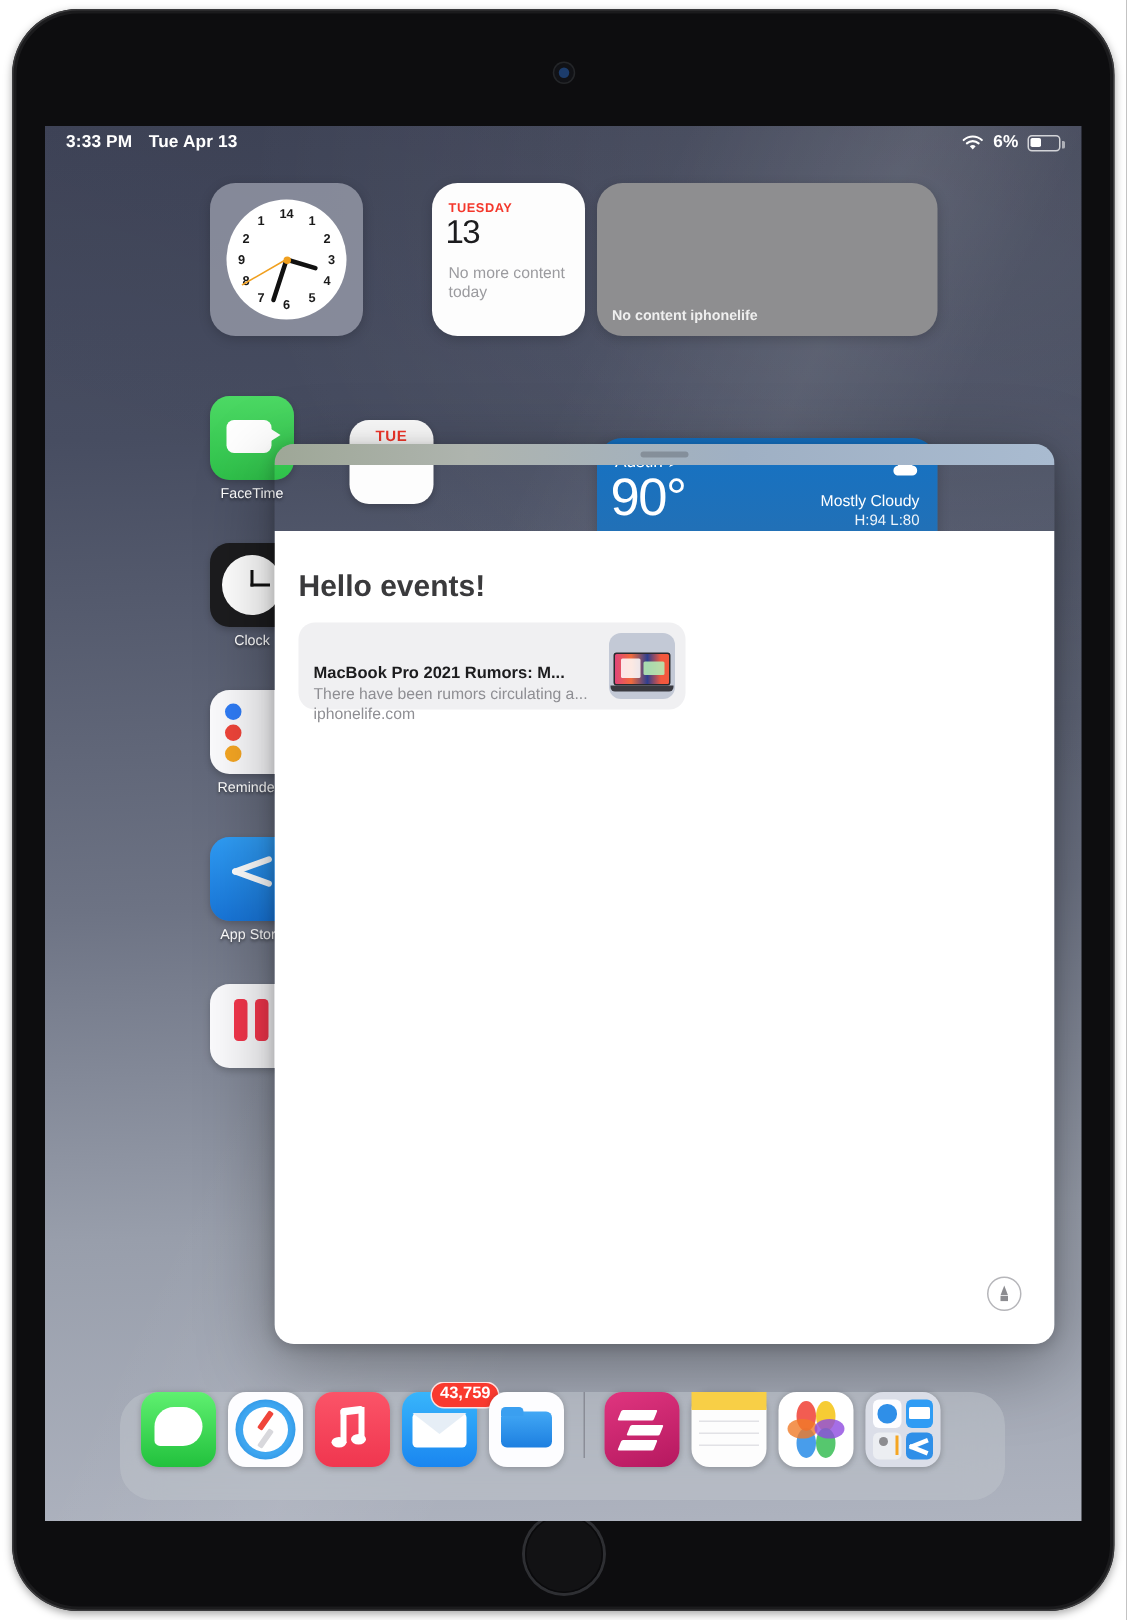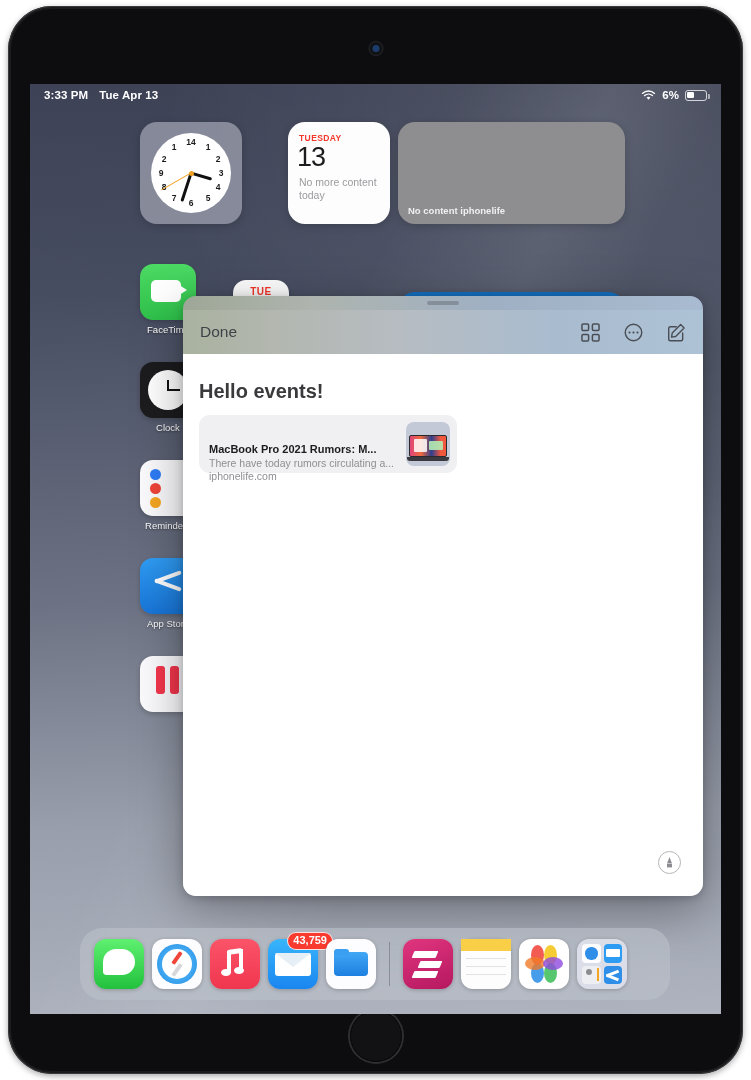--- a/index.html
+++ b/index.html
@@ -63,21 +63,21 @@
          width:12px; text-align:center; line-height:1; }
   .hand { position:absolute; left:50%; top:50%; transform-origin:50% 100%; border-radius:2px; }
   .h-hour { width:3.2px; height:22px; background:#111; margin-left:-1.6px; margin-top:-22px; }
   .h-min  { width:2.6px; height:30px; background:#111; margin-left:-1.3px; margin-top:-30px; }
   .h-sec  { width:1.2px; height:34px; background:#f0a020; margin-left:-.6px; margin-top:-34px; }
   .pin { position:absolute; left:50%; top:50%; width:5px; height:5px; margin:-2.5px 0 0 -2.5px;
          border-radius:50%; background:#f0a020; }
 
   .cal-dow { position:absolute; left:11px; top:11px; font-size:8.5px; font-weight:bold;
              color:#f4372b; letter-spacing:.4px; }
-  .cal-day { position:absolute; left:9px; top:20px; font-size:27px; color:#1c1c1e; letter-spacing:-1px; }
+  .cal-day { position:absolute; left:9px; top:20px; font-size:22px; color:#1c1c1e; letter-spacing:-1px; }
   .cal-note { position:absolute; left:11px; top:54px; right:8px; font-size:10.5px;
               color:#9b9b9f; line-height:1.25; }
 
   .blank-txt { position:absolute; left:10px; bottom:8px; font-size:9.5px; font-weight:bold;
                color:#efefef; }
 
   .wx-city { position:absolute; left:12px; top:10px; font-size:11.5px; color:#fff; font-weight:500; }
   .wx-arrow { display:inline-block; margin-left:3px; font-size:10px; }
   .wx-temp { position:absolute; left:9px; top:20px; font-size:35px; color:#fff; font-weight:300; letter-spacing:-1px; }
   .wx-cloud { position:absolute; right:12px; top:14px; width:20px; height:12px; }
@@ -86,21 +86,21 @@
 
   
   .appicon { position:absolute; width:56px; height:56px; border-radius:13px;
              box-shadow:0 2px 5px rgba(0,0,0,.2); overflow:hidden; }
   .applabel { position:absolute; width:74px; text-align:center; font-size:9.5px; color:#fff;
               text-shadow:0 1px 2px rgba(0,0,0,.5); }
 
   
   #dock { position:absolute; left:50px; bottom:14px; width:590px; height:72px;
           background:rgba(190,194,203,.55); border-radius:22px;
-          backdrop-filter:blur(14px); display:flex; align-items:center; padding:0 14px; gap:8px; }
+          backdrop-filter:blur(14px); display:flex; padding:0 14px; gap:8px; }
   .dockicon { width:50px; height:50px; border-radius:12px; position:relative;
               box-shadow:0 1px 4px rgba(0,0,0,.22); overflow:visible; flex:none; }
   .dock-sep { width:1px; height:44px; background:rgba(90,92,100,.45); margin:0 5px; flex:none; }
   .badge { position:absolute; top:-7px; right:-15px; background:#f93a2f; color:#fff;
            font-size:11px; font-weight:bold; border-radius:10px; padding:1px 5px;
            border:1.5px solid rgba(255,255,255,.85); line-height:1.25; }
 
   
   #sheet { position:absolute; left:153px; top:212px; width:520px; height:600px;
            border-radius:13px; overflow:hidden;
@@ -246,49 +246,28 @@
         <div class="wx-cond">Mostly Cloudy</div>
         <div class="wx-hl">H:94 L:80</div>
       </div>
     </div>
 
     <div id="sheet">
       <div id="sheet-grabber-area">
         <div id="grabber"></div>
       </div>
 
-      <div id="sheet-header">
-        <div id="done-btn">Done</div>
-        <div class="hdr-icons">
-          <svg class="hdr-ico" viewBox="0 0 20 20">
-            <rect x="1" y="1" width="7" height="7" rx="1.4" fill="none" stroke="currentColor" stroke-width="1.6"></rect>
-            <rect x="12" y="1" width="7" height="7" rx="1.4" fill="none" stroke="currentColor" stroke-width="1.6"></rect>
-            <rect x="1" y="12" width="7" height="7" rx="1.4" fill="none" stroke="currentColor" stroke-width="1.6"></rect>
-            <rect x="12" y="12" width="7" height="7" rx="1.4" fill="none" stroke="currentColor" stroke-width="1.6"></rect>
-          </svg>
-          <svg class="hdr-ico" viewBox="0 0 20 20">
-            <circle cx="10" cy="10" r="8.7" fill="none" stroke="currentColor" stroke-width="1.5"></circle>
-            <circle cx="5.8" cy="10" r="1.15" fill="currentColor"></circle>
-            <circle cx="10" cy="10" r="1.15" fill="currentColor"></circle>
-            <circle cx="14.2" cy="10" r="1.15" fill="currentColor"></circle>
-          </svg>
-          <svg class="hdr-ico" viewBox="0 0 20 20">
-            <path d="M16.5 10.6V17a1.6 1.6 0 0 1-1.6 1.6H3.4A1.6 1.6 0 0 1 1.8 17V5.6A1.6 1.6 0 0 1 3.4 4h6.3" fill="none" stroke="currentColor" stroke-width="1.5" stroke-linecap="round"></path>
-            <path d="M14.4 1.7 18 5.3 9.1 14.2l-4.3.7.7-4.3z" fill="none" stroke="currentColor" stroke-width="1.5" stroke-linejoin="round"></path>
-          </svg>
-        </div>
-      </div>
 
       <div id="sheet-body">
         <div id="msg-title">Hello events!</div>
 
         <div id="link-card">
           <div id="lc-text">
             <div id="lc-title">MacBook Pro 2021 Rumors: M...</div>
-            <div id="lc-desc">There have today rumors circulating a...</div>
+            <div id="lc-desc">There have been rumors circulating a...</div>
             <div id="lc-url">iphonelife.com</div>
           </div>
           <div id="lc-thumb">
             <div style="position:absolute;left:3px;top:13px;right:3px;height:22px;background:linear-gradient(90deg,#e0457a,#f06a3c 30%,#2e3f8f 60%,#f2583e 85%);border:1.5px solid #2a2a2e;border-radius:2px;"></div>
             <div style="position:absolute;left:8px;top:17px;width:13px;height:13px;background:rgba(255,255,255,.85);border-radius:1px;"></div>
             <div style="position:absolute;left:23px;top:19px;width:14px;height:9px;background:rgba(180,235,180,.9);border-radius:1px;"></div>
             <div style="position:absolute;left:1px;bottom:5px;right:1px;height:4px;background:#3a3a40;border-radius:0 0 3px 3px;"></div>
           </div>
         </div>
 

